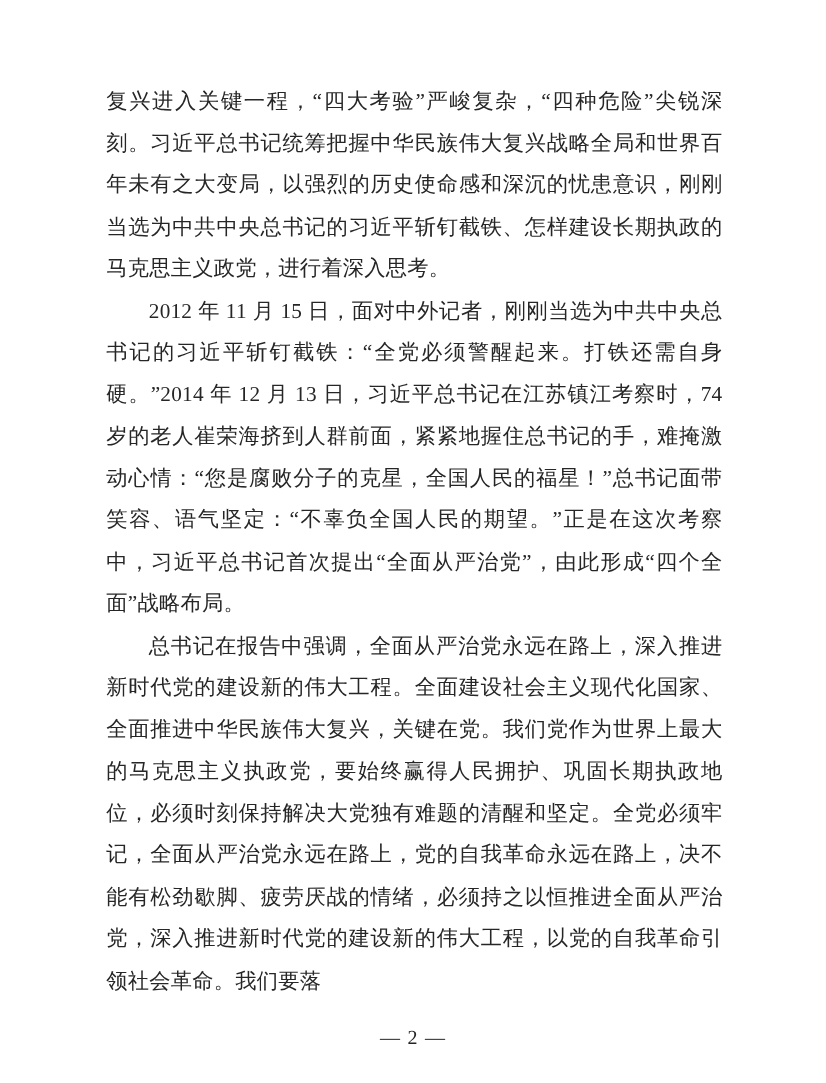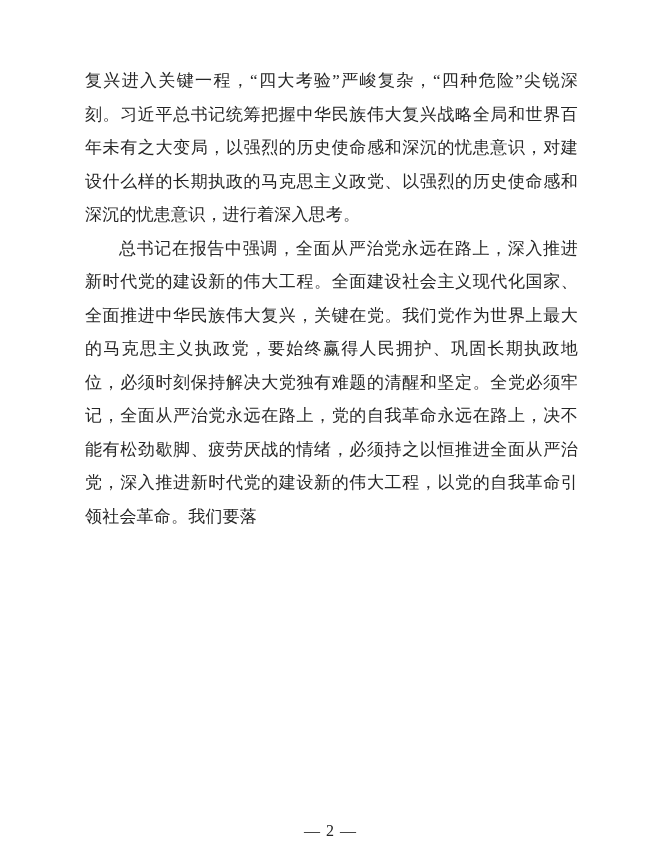--- a/index.html
+++ b/index.html
@@ -47,17 +47,18 @@
     line-height: 22px;
     color: #242424;
     letter-spacing: 1px;
   }
 </style>
 </head>
 <body>
 
 <div class="page">
   <div class="content">
-    <p class="para continuation">复兴进入关键一程，“四大考验”严峻复杂，“四种危险”尖锐深刻。习近平总书记统筹把握中华民族伟大复兴战略全局和世界百年未有之大变局，以强烈的历史使命感和深沉的忧患意识，对建设什么样的长期执政的马克思主义政党、以强烈的历史使命感和深沉的忧患意识，进行着深入思考。</p>
+    <p class="para continuation">复兴进入关键一程，“四大考验”严峻复杂，“四种危险”尖锐深刻。习近平总书记统筹把握中华民族伟大复兴战略全局和世界百年未有之大变局，以强烈的历史使命感和深沉的忧患意识，刚刚当选为中共中央总书记的习近平斩钉截铁、怎样建设长期执政的马克思主义政党，进行着深入思考。</p>
+    <p class="para indented">2012 年 11 月 15 日，面对中外记者，刚刚当选为中共中央总书记的习近平斩钉截铁：“全党必须警醒起来。打铁还需自身硬。”2014 年 12 月 13 日，习近平总书记在江苏镇江考察时，74 岁的老人崔荣海挤到人群前面，紧紧地握住总书记的手，难掩激动心情：“您是腐败分子的克星，全国人民的福星！”总书记面带笑容、语气坚定：“不辜负全国人民的期望。”正是在这次考察中，习近平总书记首次提出“全面从严治党”，由此形成“四个全面”战略布局。</p>
     <p class="para indented">总书记在报告中强调，全面从严治党永远在路上，深入推进新时代党的建设新的伟大工程。全面建设社会主义现代化国家、全面推进中华民族伟大复兴，关键在党。我们党作为世界上最大的马克思主义执政党，要始终赢得人民拥护、巩固长期执政地位，必须时刻保持解决大党独有难题的清醒和坚定。全党必须牢记，全面从严治党永远在路上，党的自我革命永远在路上，决不能有松劲歇脚、疲劳厌战的情绪，必须持之以恒推进全面从严治党，深入推进新时代党的建设新的伟大工程，以党的自我革命引领社会革命。我们要落</p>
   </div>
   <div class="footer">— 2 —</div>
 </div>
 
 </body></html>

